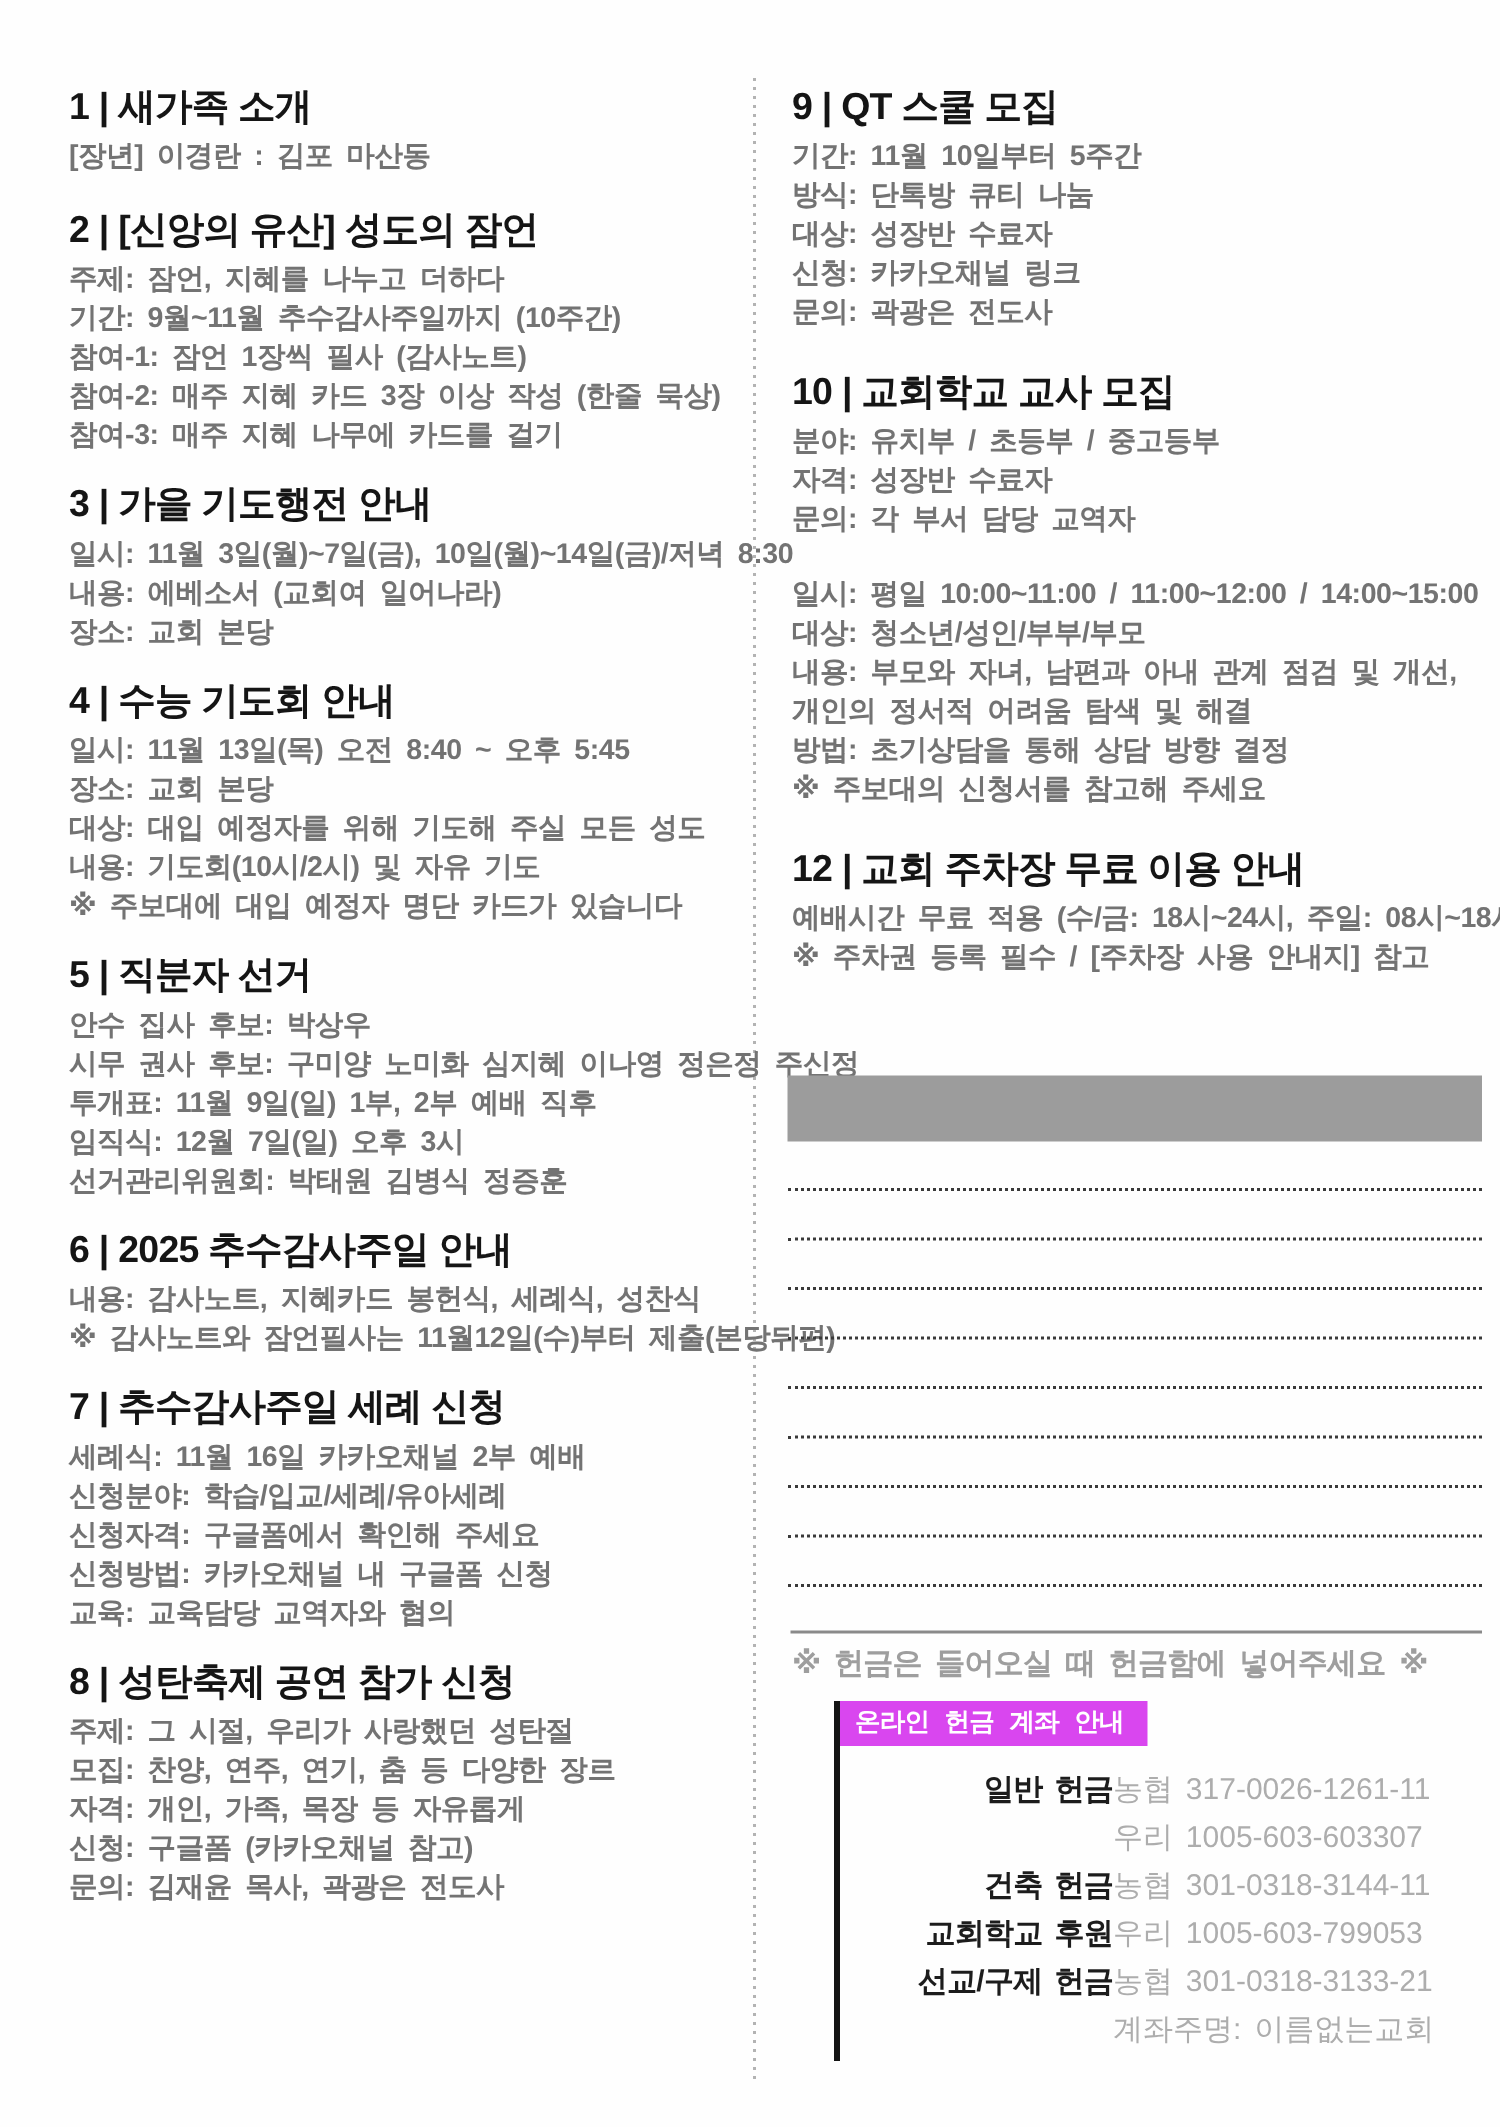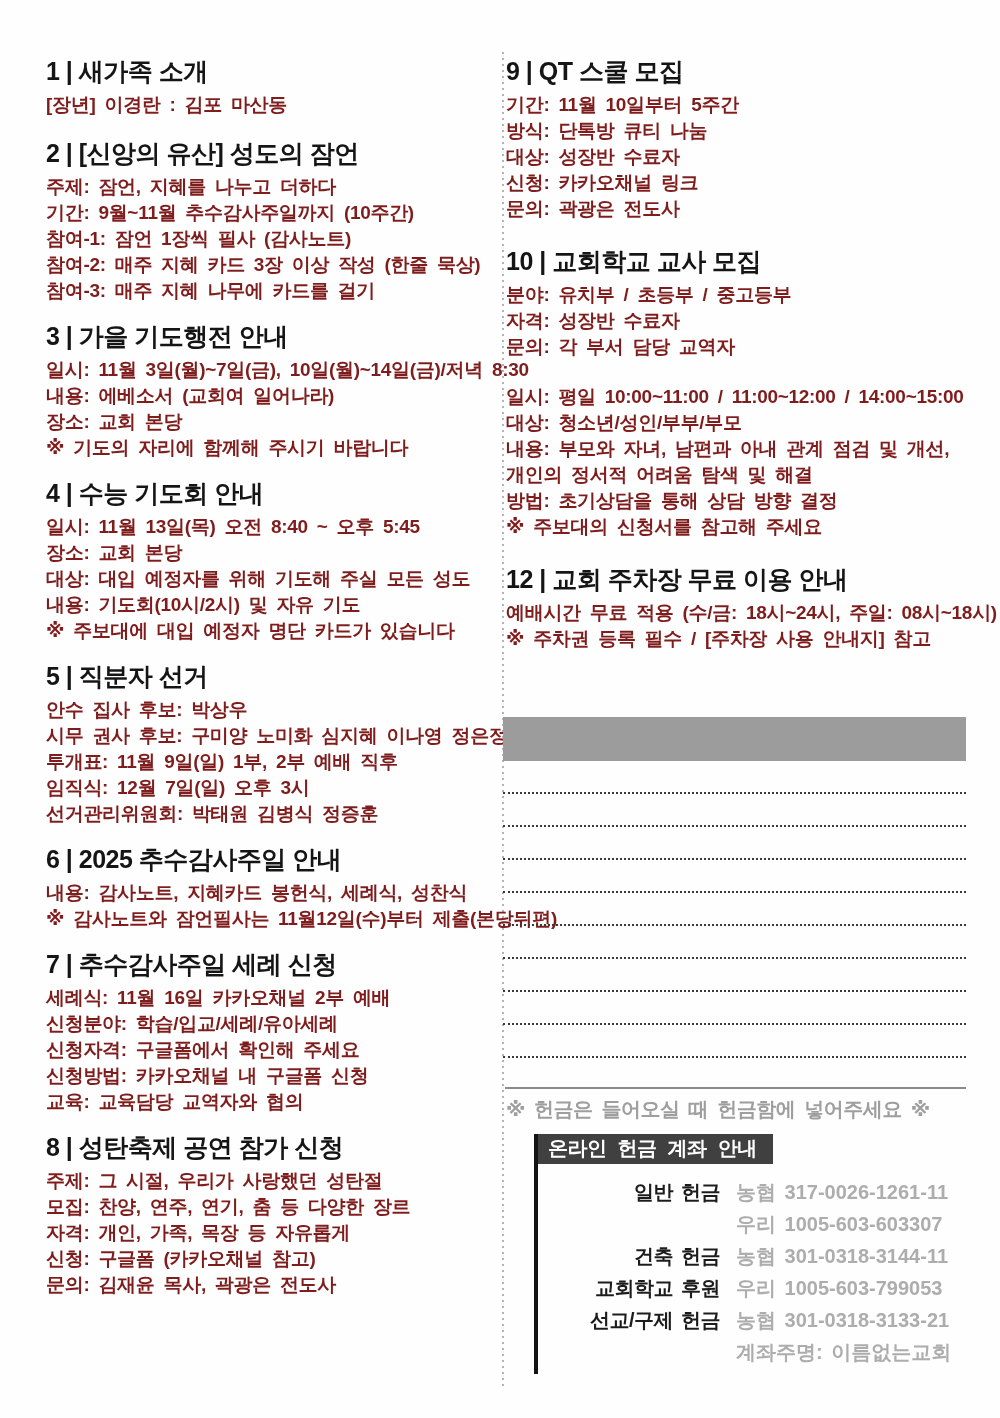--- a/index.html
+++ b/index.html
@@ -5,51 +5,51 @@
   html,body { margin:0; padding:0; background:#ffffff; }
   body { width:1000px; height:1418px; font-family:"Liberation Sans","DejaVu Sans",sans-serif; color:#1c1c1c; }
   .page { position:relative; width:1000px; height:1418px; background:#fefefe; overflow:hidden; }
 
   
   .v-sep { position:absolute; left:502px; top:52px; width:2px; height:1334px;
            background-image:repeating-linear-gradient(180deg,#b3b3b3 0 2px,transparent 2px 6px); }
 
   .col { position:absolute; top:56px; }
   .col-left  { left:46px;  width:452px; }
-  .col-right { left:506px; width:460px; }
+  .col-right { left:528px; width:460px; }
 
   section.sec { margin:0 0 17px 0; }
   .col-left section.sec:first-child { margin-bottom:20px; }
   .col-right section.sec { margin-bottom:24px; }
 
   section.sec h2 { margin:0 0 6px 0; font-size:25px; line-height:30px; font-weight:800;
                    letter-spacing:-0.5px; white-space:nowrap; color:#151515; }
   .line { font-size:19px; line-height:26px; font-weight:700; white-space:nowrap;
-          letter-spacing:-0.3px; word-spacing:4px; color:#7f1d1d; }
+          letter-spacing:-0.3px; word-spacing:4px; color:#737373; }
 
   
   .gray-bar { height:44px; background:#9c9c9c; margin-top:65px; margin-left:-3px; width:463px; }
 
   
   .ruled { margin-left:-3px; width:463px; }
   .ruled-line { height:31px; border-bottom:2px dotted #3a3a3a; }
 
   
   .total-line { margin-top:29px; margin-left:-1px; border-top:2px solid #8a8a8a; }
   .offering-note { margin-top:7px; text-align:left; color:#9e9e9e; font-weight:700;
                    font-size:20px; line-height:26px; white-space:nowrap; letter-spacing:-0.5px; word-spacing:4px; }
   .account-box { margin-top:12px; margin-left:28px; border-left:4px solid #141414; padding-bottom:6px; }
-  .account-title { display:inline-block; background:#404040; color:#ffffff; font-size:20px;
+  .account-title { display:inline-block; background:#d946ef; color:#ffffff; font-size:17px;
                    font-weight:800; line-height:28px; padding:0 16px 2px 10px; white-space:nowrap;
                    letter-spacing:-0.5px; word-spacing:6px; }
   .account-rows { margin-top:12px; }
   .account-row { display:flex; align-items:center; height:32px; padding-left:12px;text-align:right; }
   .account-label { width:170px; font-size:20px; font-weight:800; color:#1c1c1c;
                    white-space:nowrap; letter-spacing:-0.5px; word-spacing:3px; }
-  .account-value { font-size:20px; font-weight:700; color:#adadad; white-space:nowrap; word-spacing:3px;margin-left:16px; }
+  .account-value { font-size:20px; font-weight:400; color:#adadad; white-space:nowrap; word-spacing:3px; }
 </style>
 </head>
 <body>
 
 <div class="page">
   <div class="v-sep"></div>
 
   <div class="col col-left" id="left-col">
   <section class="sec">
     <h2>1 | 새가족 소개</h2>
@@ -63,21 +63,20 @@
         <div class="line">참여-1: 잠언 1장씩 필사 (감사노트)</div>
         <div class="line">참여-2: 매주 지혜 카드 3장 이상 작성 (한줄 묵상)</div>
         <div class="line">참여-3: 매주 지혜 나무에 카드를 걸기</div>
       </section>
 
   <section class="sec">
     <h2>3 | 가을 기도행전 안내</h2>
   <div class="line">일시: 11월 3일(월)~7일(금), 10일(월)~14일(금)/저녁 8:30</div>
         <div class="line">내용: 에베소서 (교회여 일어나라)</div>
         <div class="line">장소: 교회 본당</div>
-        <div class="line">※ 기도의 자리에 함께해 주시기 바랍니다</div>
       </section>
 
   <section class="sec">
     <h2>4 | 수능 기도회 안내</h2>
   <div class="line">일시: 11월 13일(목) 오전 8:40 ~ 오후 5:45</div>
         <div class="line">장소: 교회 본당</div>
         <div class="line">대상: 대입 예정자를 위해 기도해 주실 모든 성도</div>
         <div class="line">내용: 기도회(10시/2시) 및 자유 기도</div>
         <div class="line">※ 주보대에 대입 예정자 명단 카드가 있습니다</div>
       </section>

